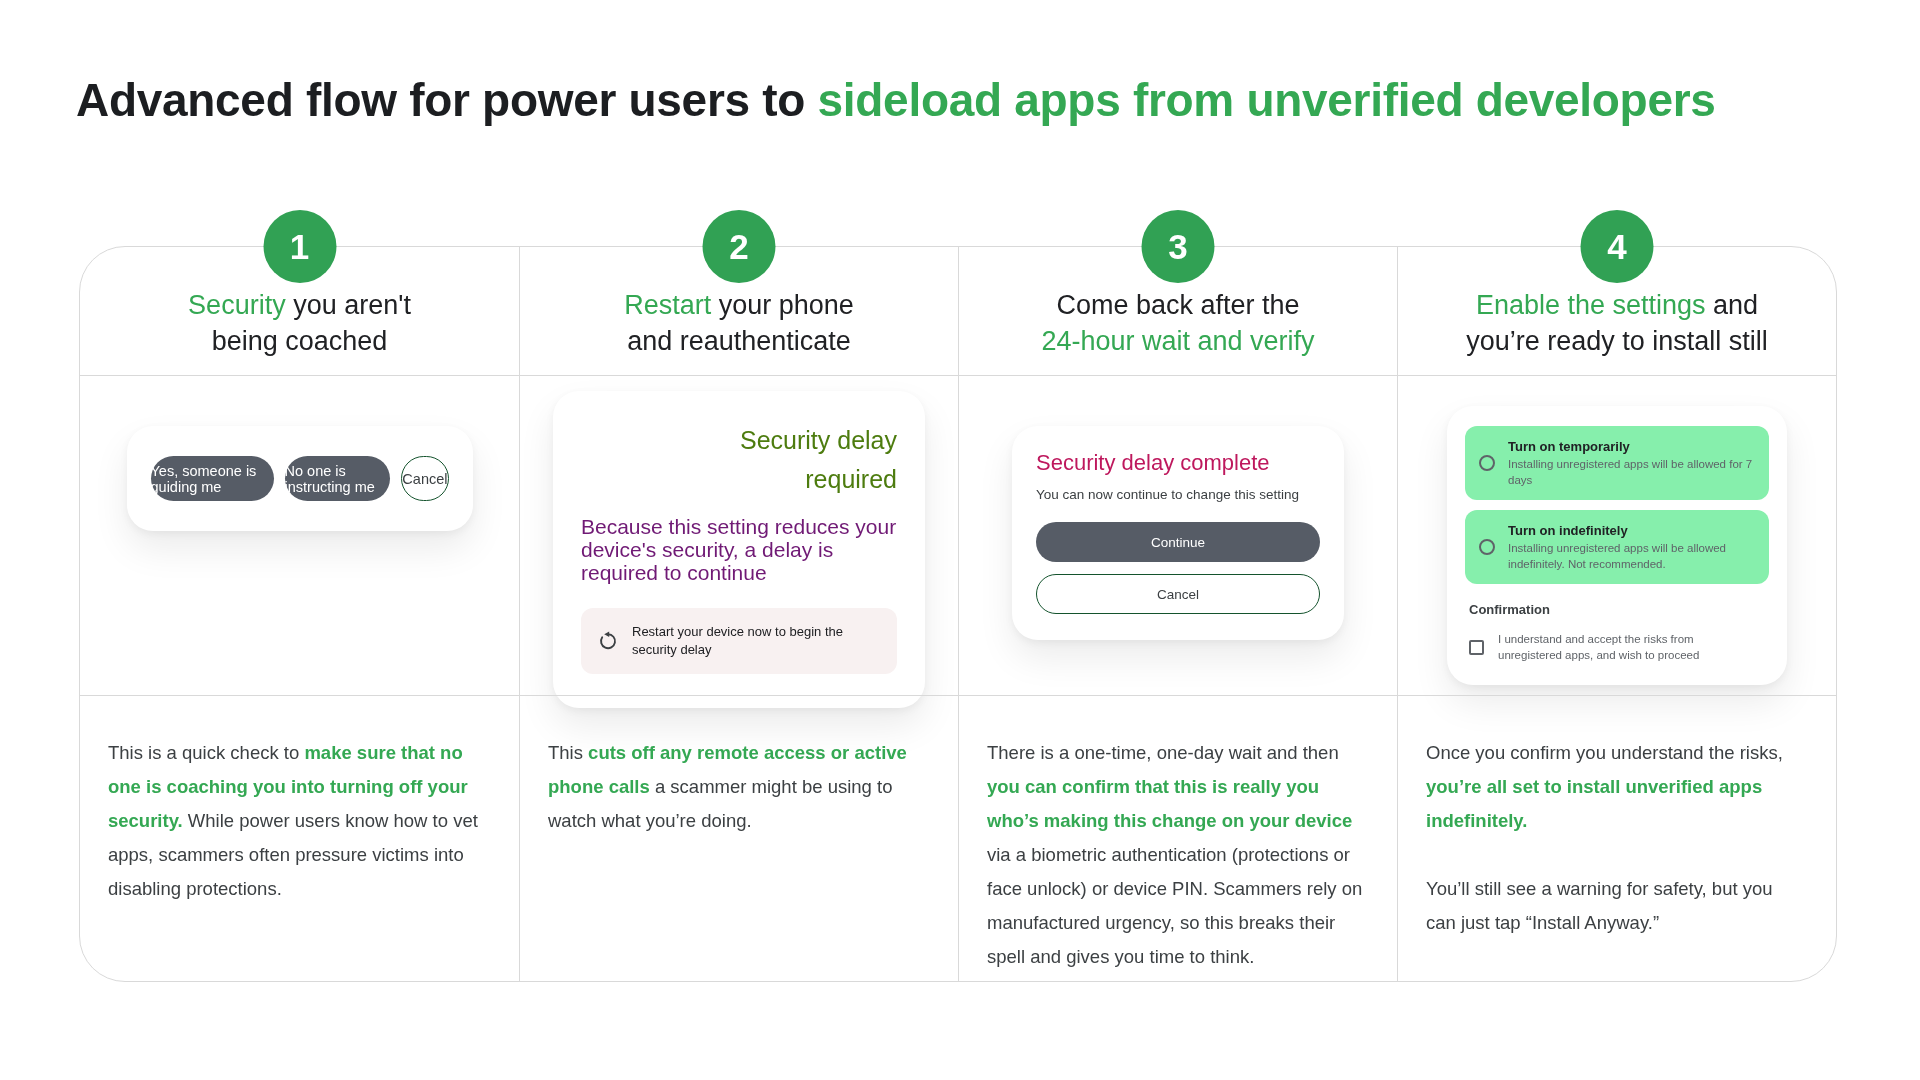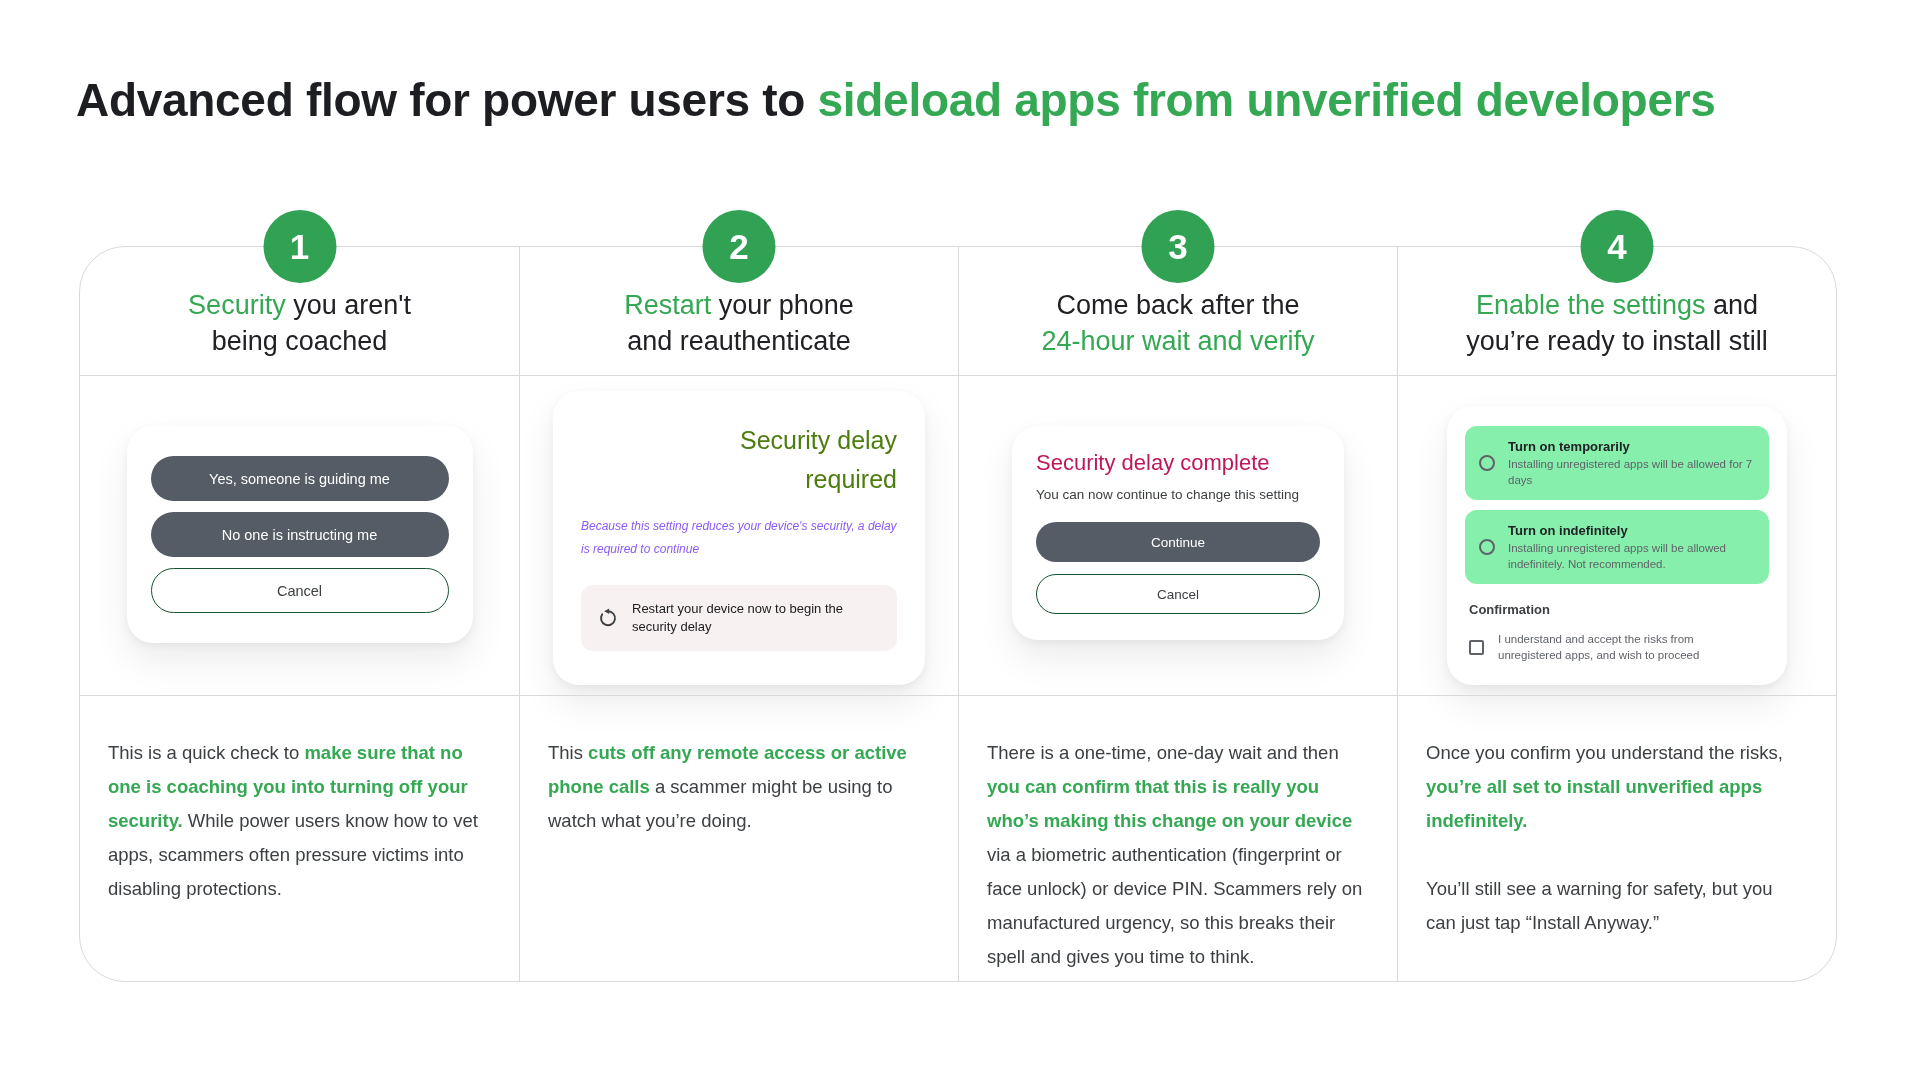--- a/index.html
+++ b/index.html
@@ -35,29 +35,29 @@
   }
 
   
   .card-cell { display:flex; justify-content:center; align-items:flex-start; }
   .mock-card {
     background:#ffffff; border-radius:26px;
     box-shadow:0 18px 36px rgba(0,0,0,0.08), 0 3px 8px rgba(0,0,0,0.05);
   }
 
   
-  .card-1 { margin-top:50px; width:346px; padding:30px 24px; display:flex; flex-direction:column; gap:11px; }
+  .card-1 { margin-top:50px; width:346px; padding:30px 24px; display:flex; flex-direction:row; gap:11px; }
   .pill { height:45px; border-radius:23px; display:flex; align-items:center; justify-content:center; font-size:14.5px; }
   .pill.dark { background:#565c66; color:#ffffff; }
   .pill.outline { background:#ffffff; color:#3c4043; border:1px solid #14532d; }
 
   
   .card-2 { margin-top:15px; width:372px; padding:30px 28px 34px; }
   .card-2 .big-title { font-size:25px; line-height:39px; font-weight:500; color:#4d7c0f; white-space:pre-line;text-align:right; }
-  .card-2 .body-text { margin-top:16px; font-size:12px; line-height:23px; color:#8b5cf6;font-style:italic; }
+  .card-2 .body-text { margin-top:16px; font-size:21px; line-height:23px; color:#701a75; }
   .info-box {
     margin-top:24px; background:#f8f1f1; border-radius:12px; padding:15px 16px;
     display:flex; gap:13px; align-items:center;
   }
   .info-box .info-text { font-size:13px; line-height:18px; color:#202124; width:240px; }
 
   
   .card-3 { margin-top:50px; width:332px; padding:24px 24px 26px; }
   .card-3 .md-title { font-size:22px; font-weight:500; color:#be185d; }
   .card-3 .body-text { margin-top:11px; font-size:13.5px; color:#3c4043; }
@@ -170,16 +170,16 @@
       <div class="section-label">Confirmation</div>
       <div class="checkbox-row">
         <span class="checkbox"></span>
         <div class="checkbox-label">I understand and accept the risks from unregistered apps, and wish to proceed</div>
       </div>
     </div>
   </div>
 
   <div class="cell rb note"><span>This is a quick check to </span><span class="hl">make sure that no one is coaching you into turning off your security.</span><span> While power users know how to vet apps, scammers often pressure victims into disabling protections.</span></div>
   <div class="cell cb rb note"><span>This </span><span class="hl">cuts off any remote access or active phone calls</span><span> a scammer might be using to watch what you’re doing.</span></div>
-  <div class="cell cb rb note"><span>There is a one-time, one-day wait and then </span><span class="hl">you can confirm that this is really you who’s making this change on your device</span><span> via a biometric authentication (fingerprint or face unlock) or device PIN. Scammers rely on manufactured urgency, so this breaks their spell and gives you time to think.</span></div>
+  <div class="cell cb rb note"><span>There is a one-time, one-day wait and then </span><span class="hl">you can confirm that this is really you who’s making this change on your device</span><span> via a biometric authentication (protections or face unlock) or device PIN. Scammers rely on manufactured urgency, so this breaks their spell and gives you time to think.</span></div>
   <div class="cell cb rb note"><span>Once you confirm you understand the risks, </span><span class="hl">you’re all set to install unverified apps indefinitely.</span><br><br><span>You’ll still see a warning for safety, but you can just tap “Install Anyway.”</span></div>
 
 </div>
 
 </body></html>

